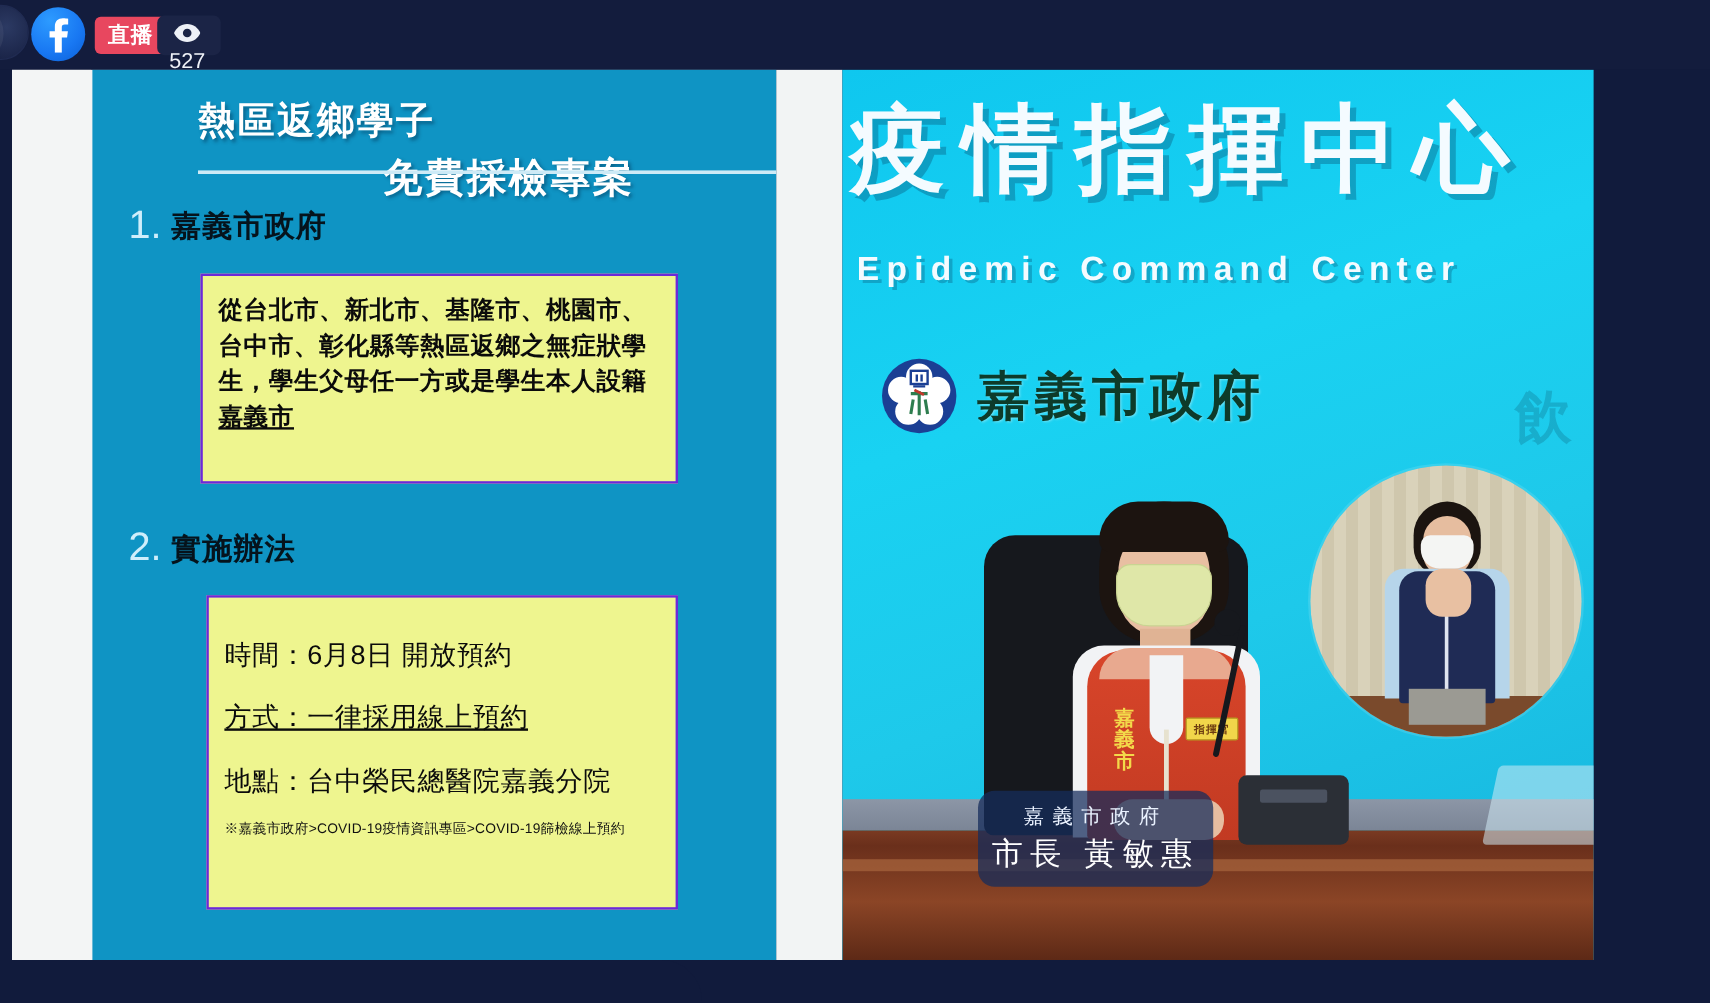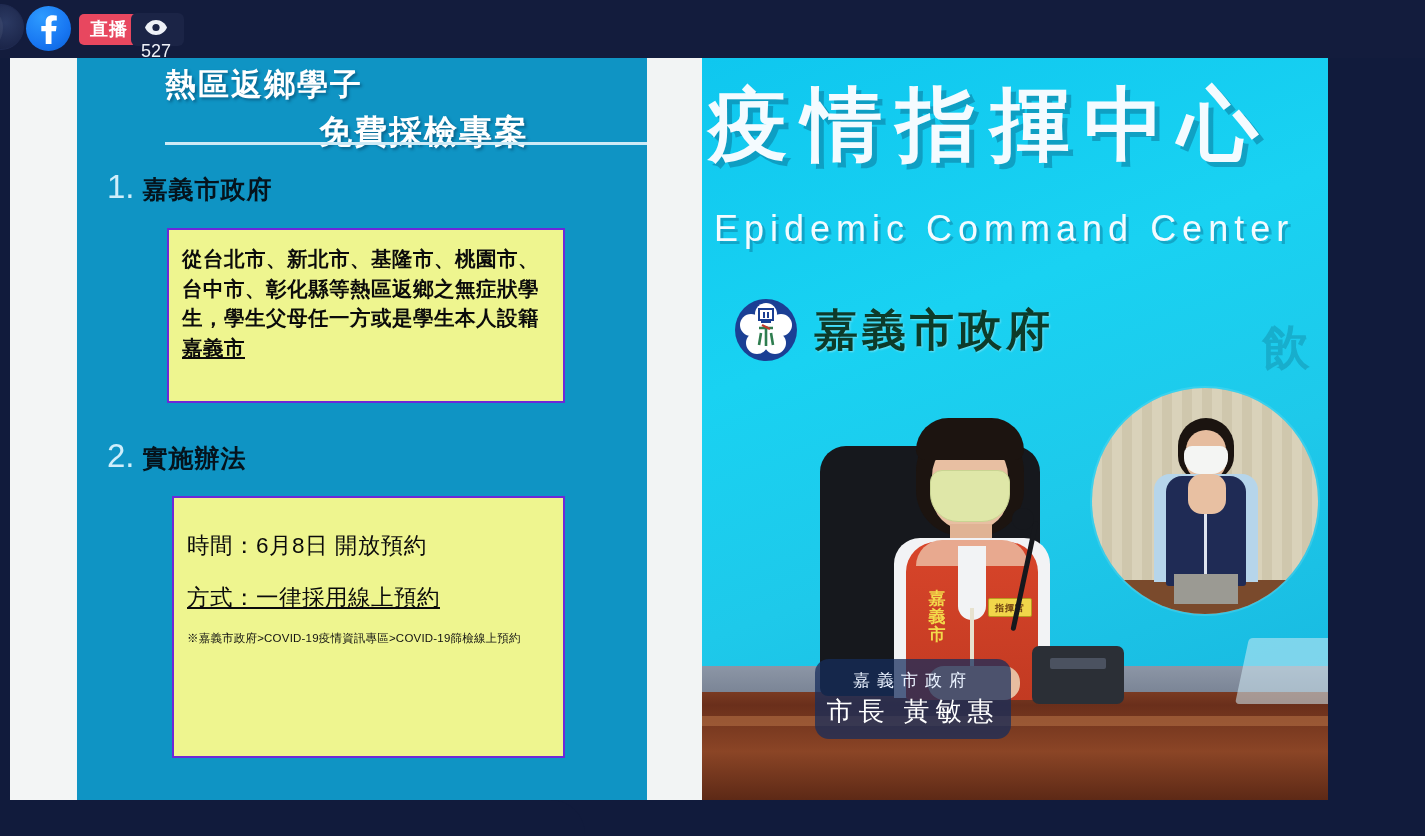--- a/index.html
+++ b/index.html
@@ -47,21 +47,21 @@
   .slide-wrap { position: absolute; left: 10px; top: 0; width: 637px; height: 742px; background: #f2f4f4; }
   .slide-strip { position: absolute; left: 0; top: 0; width: 66px; height: 742px; background: #f3f5f5; }
   .slide {
     position: absolute; left: 67px; top: 0; width: 570px; height: 742px;
     background: #0f94c4;
     padding: 0; overflow: hidden;
   }
   .slide-title { position: absolute; left: 0; top: 6px; width: 570px; }
   .title-l1 {
     color: #fff; font-size: 31px; font-weight: bold; letter-spacing: 2px;
-    margin-left: 88px; text-shadow: 2px 2px 3px rgba(0,40,70,0.45);
+    margin-left: 88px; text-shadow: 2px 2px 3px rgba(0,40,70,0.45); margin-top: 16px;
   }
   .title-l2 {
     color: #fff; font-size: 33px; font-weight: bold; letter-spacing: 2px;
     margin-left: 242px; margin-top: 4px; text-shadow: 2px 2px 3px rgba(0,40,70,0.45);
   }
   .title-rule { position: absolute; left: 88px; top: 84px; width: 482px; height: 3px; background: #cdeaf6; }
 
   .sec { position: absolute; display: flex; align-items: flex-end; gap: 8px; }
   .sec-num { color: #cfeefb; font-size: 33px; font-weight: 300; line-height: 1; }
   .sec-label { color: #05131c; font-size: 25px; font-weight: bold; letter-spacing: 1px; line-height: 1.1; }
@@ -91,21 +91,21 @@
   .video-gap { position: absolute; left: 647px; top: 0; width: 55px; height: 742px; background: #f2f4f4; }
 
   .bd-title {
     position: absolute; left: 6px; top: 14px; width: 100%;
     color: #f4fbff; font-size: 80px; font-weight: bold; letter-spacing: 14px;
     text-shadow: 5px 5px 0 rgba(9,104,140,0.45);
     white-space: nowrap;
   }
   .bd-sub {
     position: absolute; left: 12px; top: 150px;
-    color: #f4fbff; font-size: 36px; font-weight: normal; letter-spacing: 6px;
+    color: #f4fbff; font-size: 28px; font-weight: bold; letter-spacing: 6px;
     text-shadow: 3px 3px 0 rgba(9,104,140,0.40);
     white-space: nowrap;
     text-align: right;
   }
   .logo-row { position: absolute; left: 32px; top: 240px; display: flex; align-items: center; gap: 16px; }
   .logo-mark { position: relative; width: 64px; height: 64px; }
   .gov-name {
     color: #0d3b2a; font-size: 44px; font-weight: bold; letter-spacing: 4px;
     font-family: "DejaVu Serif", serif;
     text-shadow: 1px 1px 2px rgba(255,255,255,0.35);
@@ -233,20 +233,21 @@
         </div>
 
         <div class="sec sec2">
           <span class="sec-num">2.</span>
           <span class="sec-label">實施辦法</span>
         </div>
 
         <div class="ybox ybox2">
           <div class="yb-line">時間：6月8日 開放預約</div>
           <div class="yb-line yb-u">方式：一律採用線上預約</div>
+          <div class="yb-line">地點：台中榮民總醫院嘉義分院</div>
           <div class="yb-note">※嘉義市政府&gt;COVID-19疫情資訊專區&gt;COVID-19篩檢線上預約</div>
         </div>
 
       </div>
     </div>
 
     <div class="video-gap"></div>
 
     <div class="video">
       <div class="bd-title">疫情指揮中心</div>

